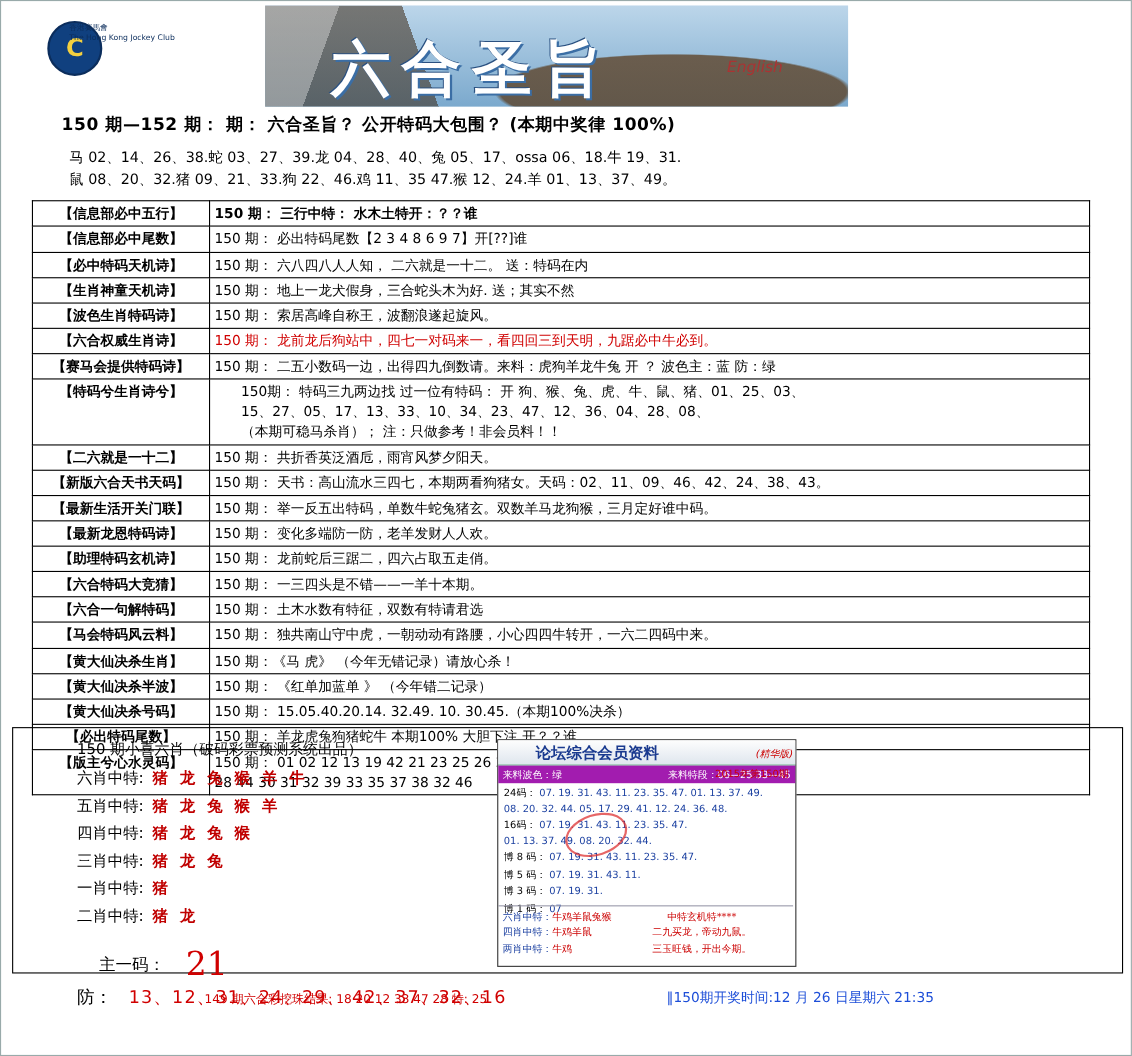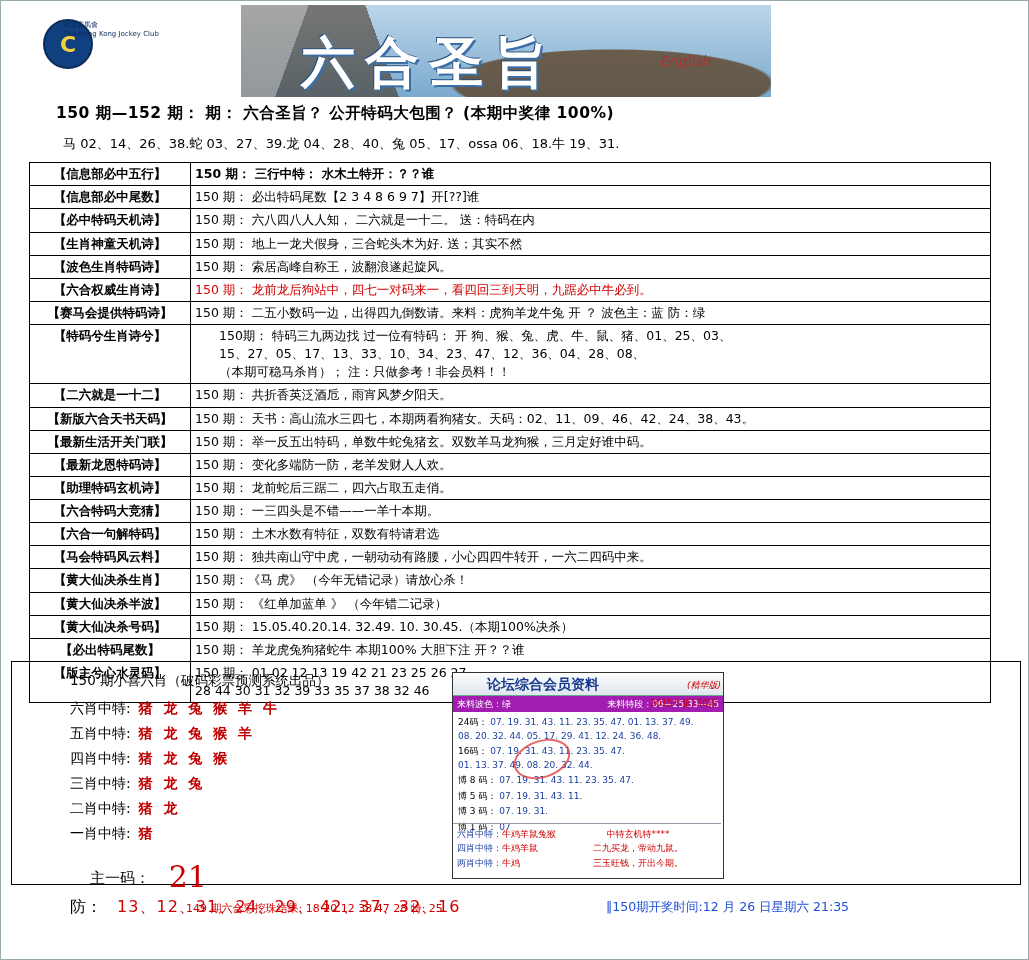--- a/index.html
+++ b/index.html
@@ -86,20 +86,21 @@
       <div class="mountain"></div>
       <div class="banner-title">六合圣旨</div>
     </div>
     <div class="english">English</div>
   </div>
 
   <div class="title-line">150 期—152 期： 期： 六合圣旨？ 公开特码大包围？ (本期中奖律 100%)</div>
 
   <div class="zodiac">
     <div>马 02、14、26、38.蛇 03、27、39.龙 04、28、40、兔 05、17、ossa 06、18.牛 19、31.</div>
+    <div>鼠 08、20、32.猪 09、21、33.狗 22、46.鸡 11、35 47.猴 12、24.羊 01、13、37、49。</div>
   </div>
 
   <table class="main">
     <tbody id="rows-body">
         <tr>
           <td class="label">【信息部必中五行】</td>
           <td class="content" style="white-space: pre-line; font-weight: bold;">150 期： 三行中特：  水木土特开：？？谁</td>
         </tr>
         <tr>
           <td class="label">【信息部必中尾数】</td>
@@ -187,22 +188,22 @@
       </tbody>
   </table>
 
   <div class="bottom">
     <div class="bottom-title">150 期小喜六肖（破码彩票预测系统出品）</div>
     <div class="list" id="bottom-list">
         <div><span>六肖中特:</span><span class="animals"> 猪 龙 兔 猴 羊 牛</span></div>
         <div><span>五肖中特:</span><span class="animals"> 猪 龙 兔 猴 羊</span></div>
         <div><span>四肖中特:</span><span class="animals"> 猪 龙 兔 猴</span></div>
         <div><span>三肖中特:</span><span class="animals"> 猪 龙 兔</span></div>
+        <div><span>一肖中特:</span><span class="animals"> 猪</span></div>
         <div><span>二肖中特:</span><span class="animals"> 猪 龙</span></div>
-        <div><span>一肖中特:</span><span class="animals"> 猪</span></div>
       </div>
     <div class="main-code">
       <span>主一码：</span>
       <span class="num">21</span>
     </div>
     <div class="defend">
       <span>防：</span>
       <span class="nums">13、12、31、24、29、 42、37、32、16</span>
     </div>
 

